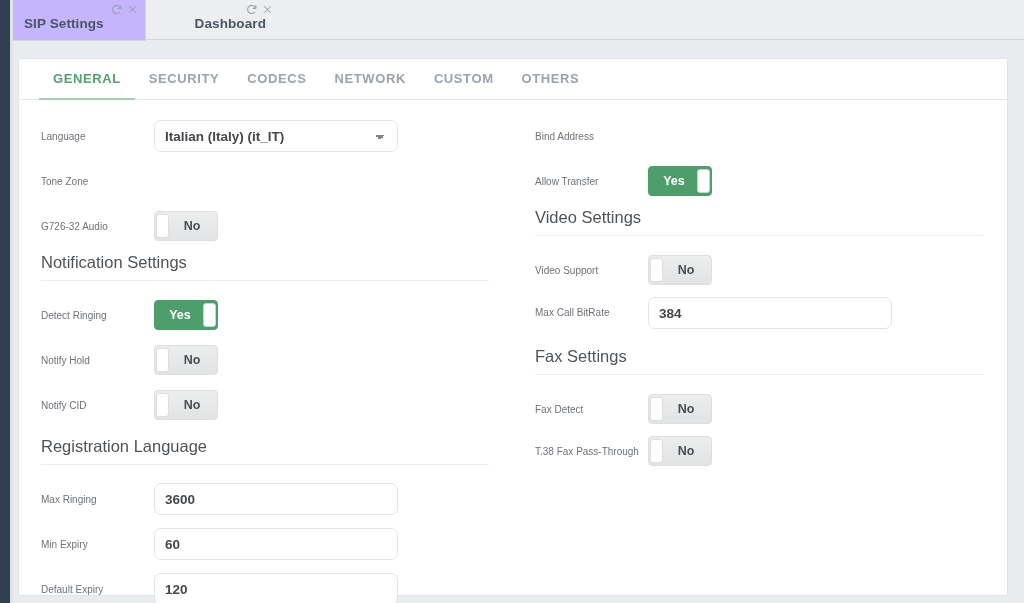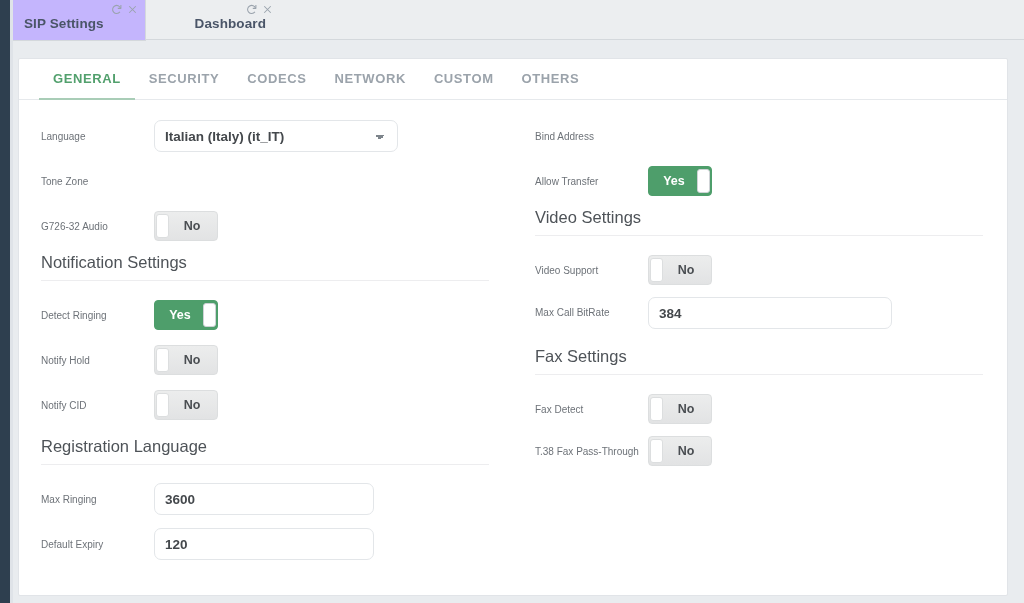--- a/index.html
+++ b/index.html
@@ -153,21 +153,21 @@
     font-weight: bold;
     color: #44484c;
     height: 32px;
     padding: 0 10px;
     border: 1px solid #e3e6e9;
     border-radius: 7px;
     background: #fff;
     outline: none;
   }
   input.txt::placeholder { color: #b9bec3; font-weight: normal; }
-  input.w-full { width: 220px; }
+  input.w-full { width: 244px; }
   input.w-half { width: 118px; }
   input.w-wide { width: 244px; }
   select.sel {
     width: 244px;
     appearance: none;
     -webkit-appearance: none;
     background-image:
       linear-gradient(45deg, transparent 50%, #7d848b 50%),
       linear-gradient(135deg, #7d848b 50%, transparent 50%);
     background-position:
@@ -352,20 +352,26 @@
         <div class="section-rule"></div>
       </div>
 
       <div class="row">
         <div class="lbl">Max Ringing</div>
         <div class="ctl">
           <input class="txt w-full" type="text" value="3600" style="">
         </div>
       </div>
 
+      <div class="row">
+        <div class="lbl">Min Expiry</div>
+        <div class="ctl">
+          <input class="txt w-full" type="text" value="60" style="">
+        </div>
+      </div>
 
       <div class="row">
         <div class="lbl">Default Expiry</div>
         <div class="ctl">
           <input class="txt w-full" type="text" value="120" style="">
         </div>
       </div>
 
     </div>
 

